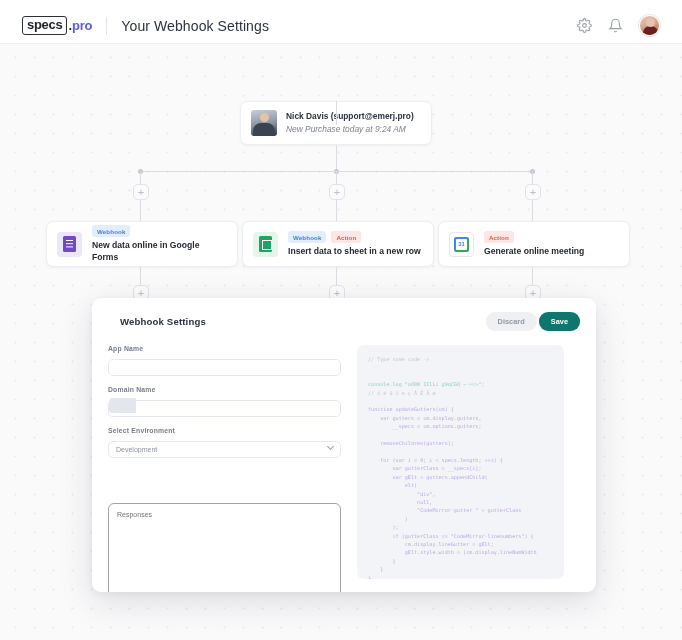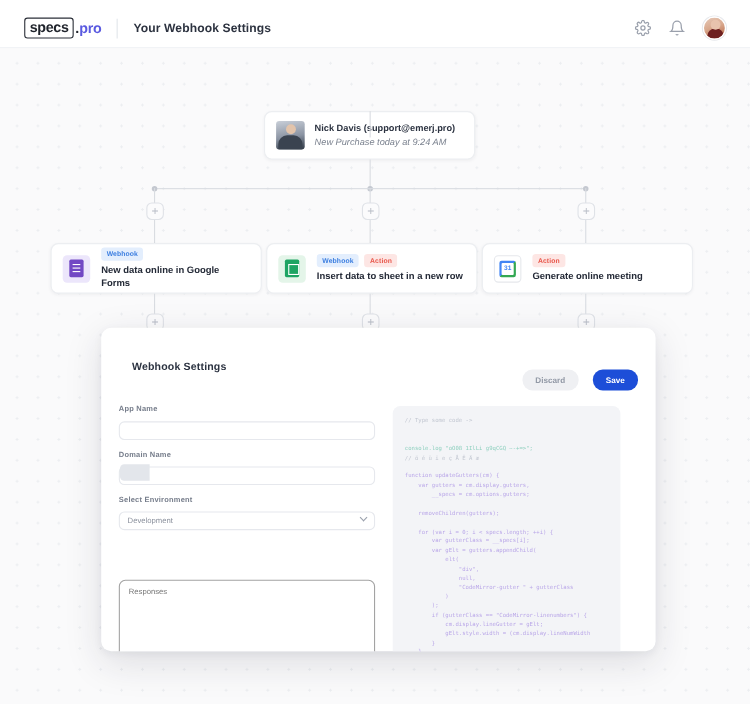--- a/index.html
+++ b/index.html
@@ -21,21 +21,21 @@
   .logo-wrap { display: flex; align-items: center; margin-left: 22px; }
   .logo-box {
     border: 1.3px solid #2b2f38; border-radius: 3px;
     padding: 1px 4px 2px 4px;
     font-size: 13px; font-weight: 700; color: #20242c; letter-spacing: -0.3px;
     line-height: 14px;
   }
   .logo-dot { font-size: 13px; font-weight: 700; color: #20242c; margin-left: 1px; }
   .logo-pro { font-size: 13px; font-weight: 700; color: #5a5ae0; letter-spacing: -0.2px; }
   .divider-v { width: 1px; height: 18px; background: #e2e5ea; margin: 0 14px; }
-  .page-title { font-size: 11px; font-weight: 700; color: #2d3340; letter-spacing: 0.1px; }
+  .page-title { font-size: 14px; font-weight: 400; color: #2d3340; letter-spacing: 0.1px; }
   .topbar-right { margin-left: auto; display: flex; align-items: center; gap: 16px; margin-right: 22px; }
   .ticon { width: 15px; height: 15px; display: block; color: #9aa0ac; cursor: pointer; }
   .avatar {
     width: 21px; height: 21px; border-radius: 50%;
     background: linear-gradient(160deg,#e6c9b8 0%, #d9a98e 45%, #b3603f 100%);
     border: 1.5px solid #ffffff; box-shadow: 0 0 0 1px #e6e8ec;
     overflow: hidden; position: relative; cursor: pointer;
   }
   .avatar::after {
     content:""; position:absolute; left:3px; bottom:0; width:15px; height:9px;
@@ -147,28 +147,28 @@
   .settings-panel {
     position: absolute; left: 92px; top: 298px; width: 504px; height: 294px;
     background: #ffffff; border-radius: 9px;
     box-shadow: 0 10px 34px rgba(28,34,52,0.13), 0 2px 8px rgba(28,34,52,0.05);
     overflow: hidden;
   }
   .panel-head {
     display: flex; align-items: center; padding: 14px 16px 0 16px;
   }
   .panel-title { font-size: 9.6px; font-weight: 700; color: #2b3240; letter-spacing: 0.15px; margin-left: 12px; }
-  .panel-actions { margin-left: auto; display: flex; gap: 13px; margin-top: 24px; }
+  .panel-actions { margin-left: auto; display: flex; gap: 2px; }
   .btn {
     font-size: 7.4px; font-weight: 700; border-radius: 9px;
     padding: 5px 12px; line-height: 9px; cursor: pointer; border: none;
     font-family: "Liberation Sans", sans-serif;
   }
   .btn-discard { background: #eff0f3; color: #9299a6; }
-  .btn-save { background: #1d4ed8; color: #ffffff; }
+  .btn-save { background: #0f766e; color: #ffffff; }
 
   .panel-body { display: flex; padding: 14px 16px 0 16px; gap: 16px; }
   .form-col { width: 233px; }
   .field-label { font-size: 6.8px; font-weight: 700; color: #767d8b; margin-bottom: 4px; letter-spacing: 0.2px; }
   .input {
     width: 100%; height: 17px; border: 1px solid #e6e8ed; border-radius: 5px;
     background: #fff; font-size: 7px; color: #8b919d; padding: 0 7px;
     font-family: "Liberation Sans", sans-serif; outline: none;
   }
   .field { margin-bottom: 10px; }

